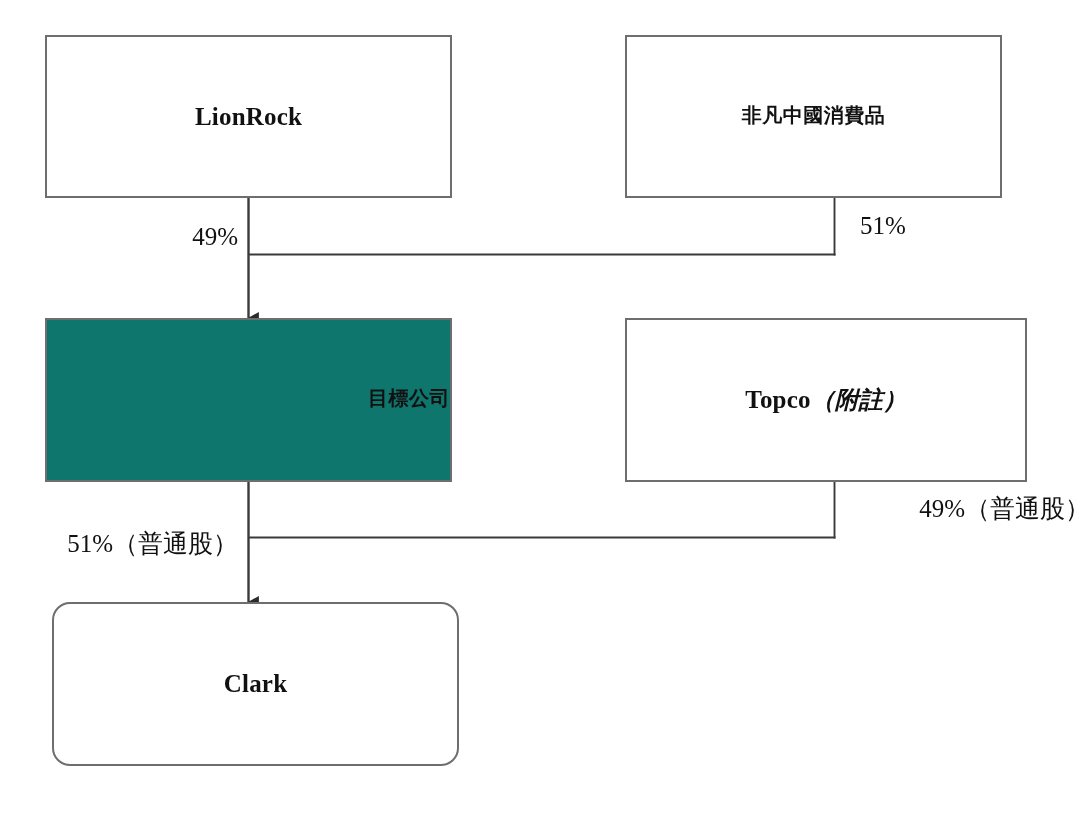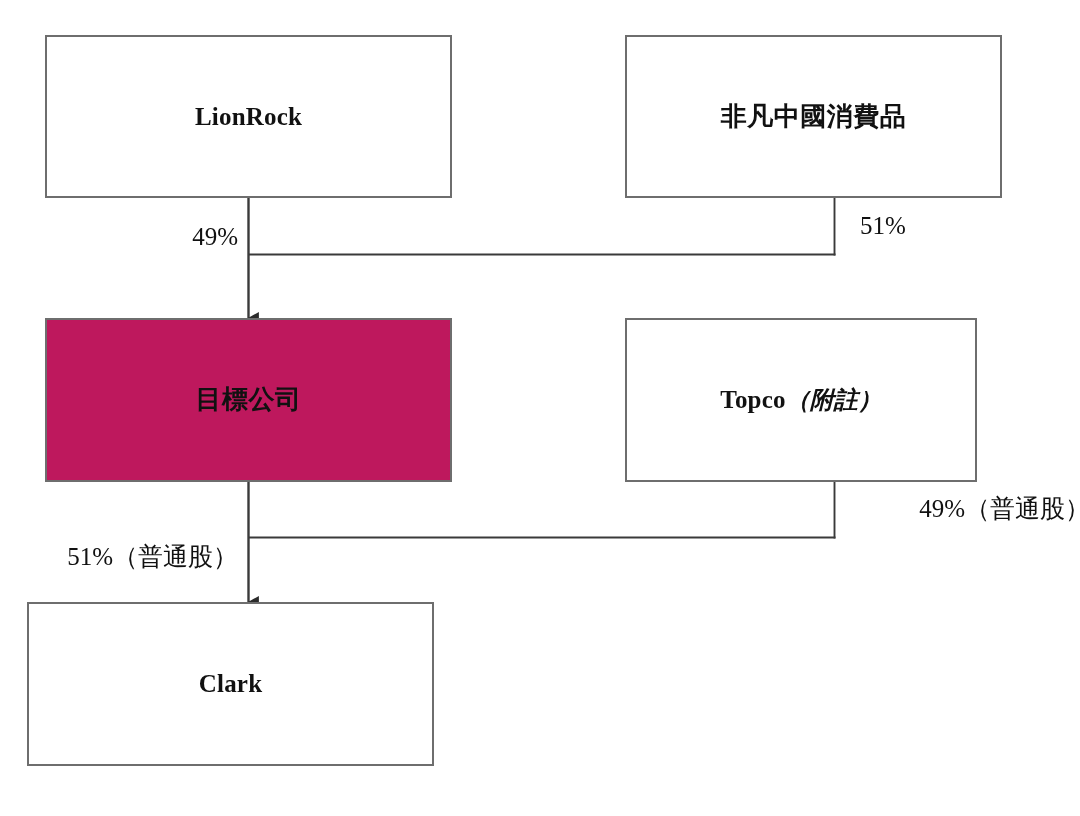--- a/index.html
+++ b/index.html
@@ -36,42 +36,43 @@
     position: absolute;
     box-sizing: border-box;
     border: 2px solid #6e6e6e;
     background: #ffffff;
     display: flex;
     align-items: center;
     justify-content: center;
     text-align: center;
   }
   .entity-box.tinted {
-    background: #be185d;
+    background: #0f766e;
+    justify-content: flex-end;
   }
 
   .entity-label {
     line-height: 1.2;
     white-space: nowrap;
   }
 
   
   .label-latin {
     font-family: "Liberation Serif", "DejaVu Serif", serif;
     font-weight: bold;
     font-size: 25px;
     letter-spacing: 0.2px;
     color: #111111;
   }
 
   
   .label-cjk {
-    font-family: Liberation Sans, sans-serif;
+    font-family: Liberation Mono, monospace;
     font-weight: bold;
-    font-size: 26px;
+    font-size: 20px;
     letter-spacing: 0.5px;
     color: #111111;
   }
 
   
   .label-note {
     font-family: "Liberation Serif", "DejaVu Serif", serif;
     font-style: italic;
     font-weight: bold;
     font-size: 24px;
@@ -131,31 +132,31 @@
   </div>
 
   <div class="entity-box" style="left:625px; top:35px; width:377px; height:163px;">
     <span class="entity-label label-cjk">非凡中國消費品</span>
   </div>
 
   <div class="entity-box tinted" style="left:45px; top:318px; width:407px; height:164px;">
     <span class="entity-label label-cjk">目標公司</span>
   </div>
 
-  <div class="entity-box" style="left:625px; top:318px; width:352px; height:164px;text-align:right;">
+  <div class="entity-box" style="left:625px; top:318px; width:402px; height:164px;text-align:right;">
     <span class="entity-label">
       <span class="label-latin">Topco</span><span class="label-note">（附註）</span>
     </span>
   </div>
 
-  <div class="entity-box" style="left:27px; top:602px; width:407px; height:164px;">
+  <div class="entity-box" style="left:52px; top:602px; width:407px; height:164px;border-radius:18px;">
     <span class="entity-label label-latin">Clark</span>
   </div>
 
   <div class="edge-label align-right" style="left:60px; top:224px; width:178px;">49%</div>
 
   <div class="edge-label align-left" style="left:848px; top:213px; width:200px;">51%</div>
 
-  <div class="edge-label align-right" style="left:20px; top:531px; width:218px;margin-top:13px;">51%（普通股）</div>
+  <div class="edge-label align-right" style="left:20px; top:531px; width:218px;">51%（普通股）</div>
 
   <div class="edge-label align-left" style="left:848px; top:496px; width:230px;text-align:right;">49%（普通股）</div>
 
 </div>
 
 </body></html>

